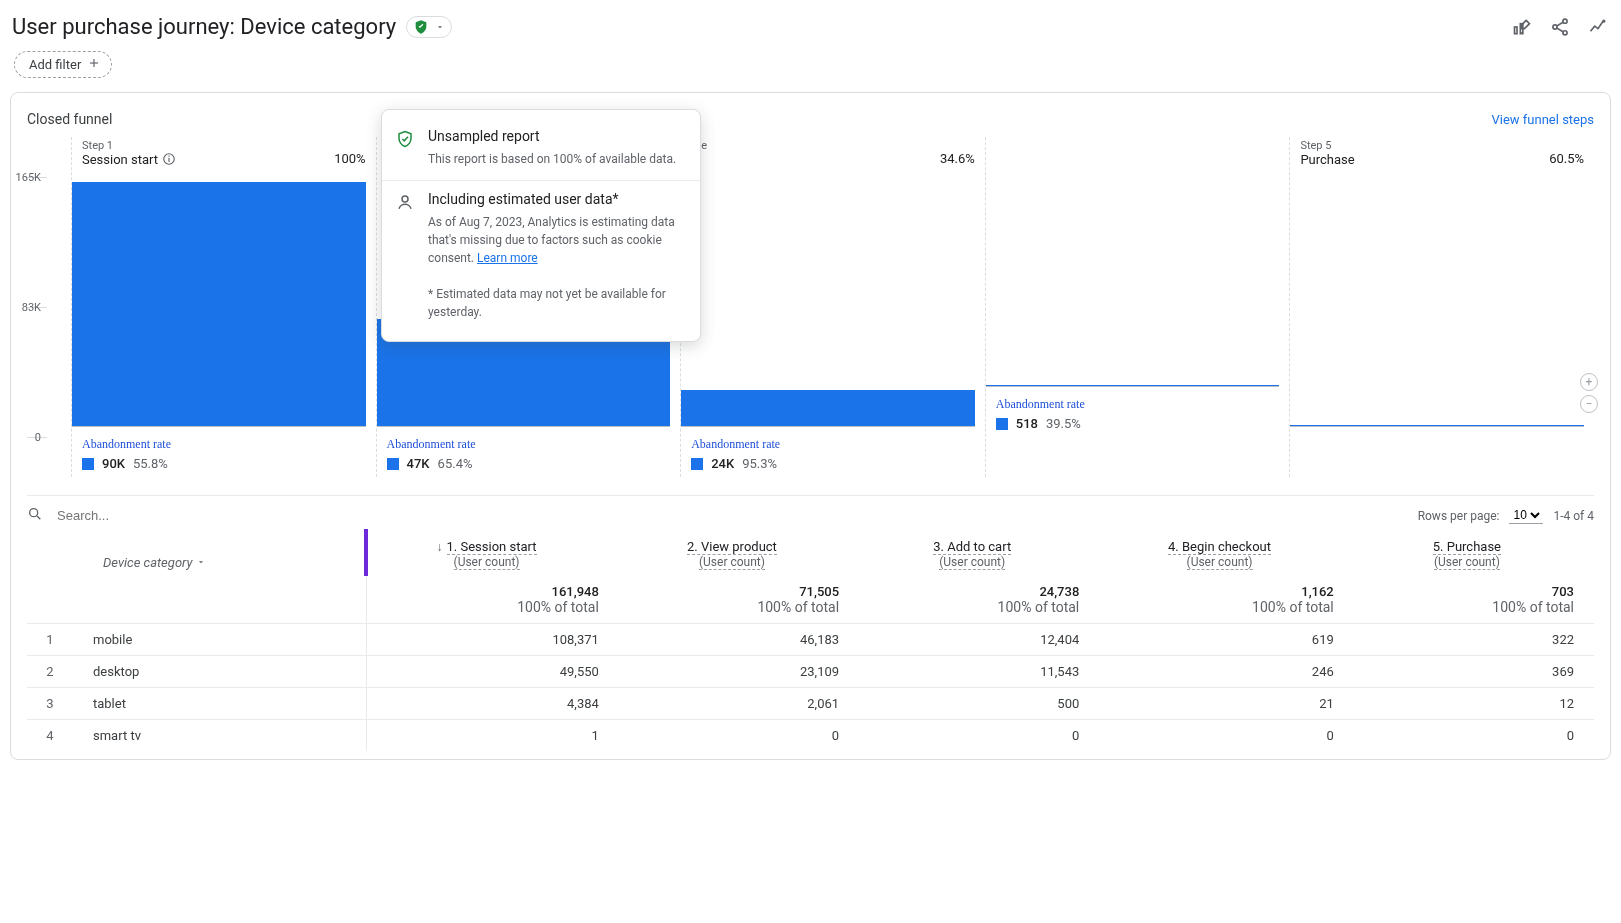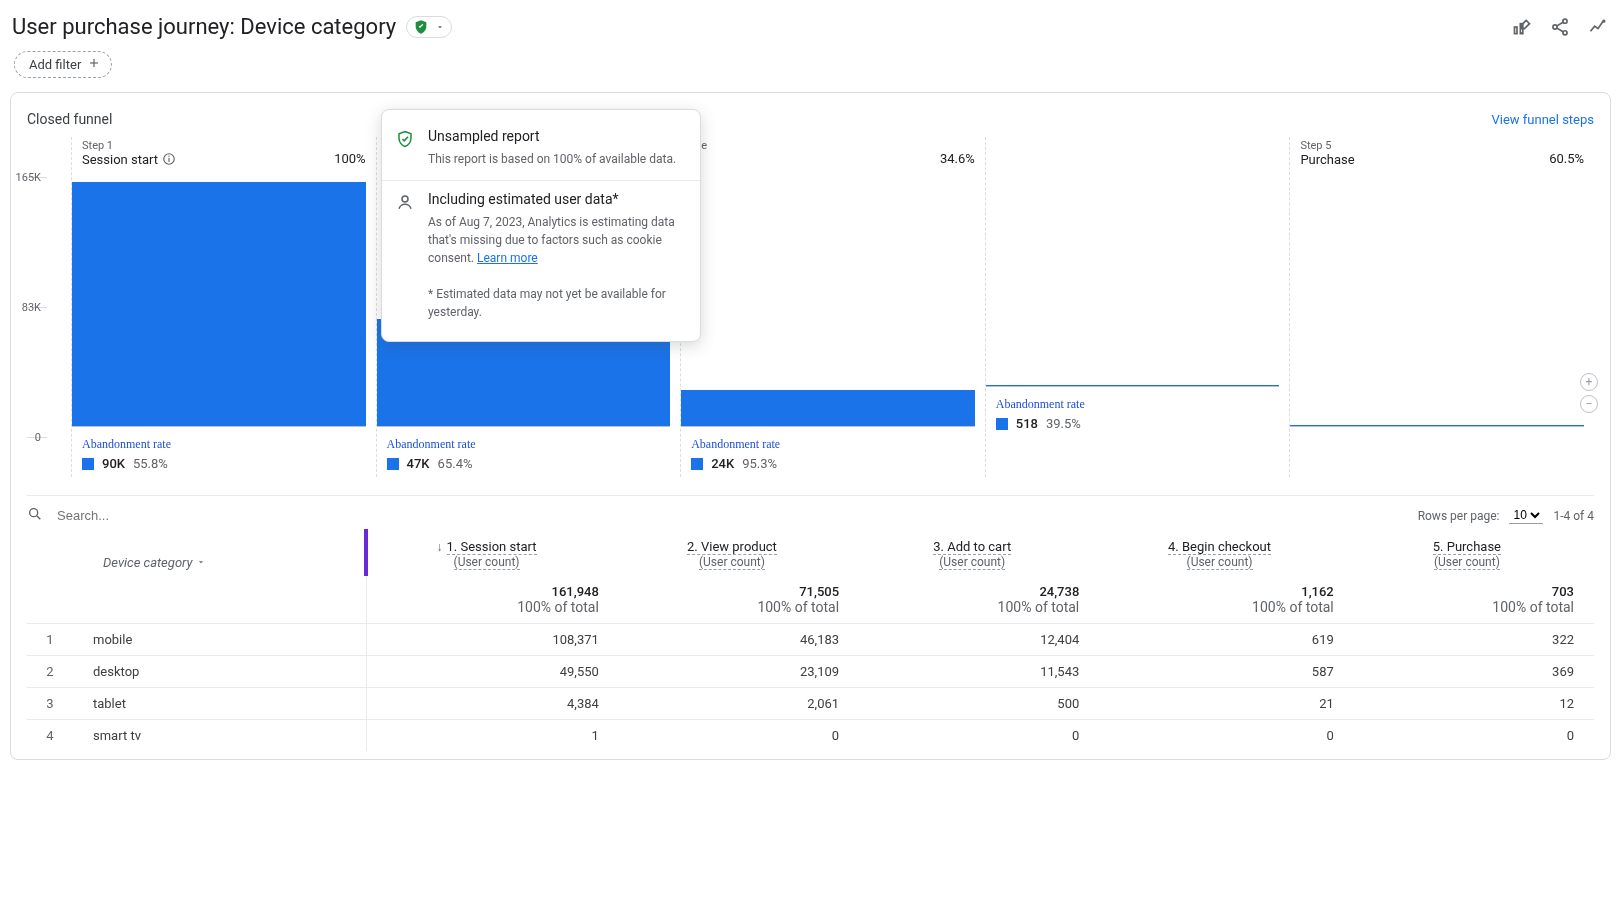--- a/index.html
+++ b/index.html
@@ -413,21 +413,21 @@
           <td>12,404</td>
           <td>619</td>
           <td>322</td>
         </tr>
         <tr>
           <td class="idx">2</td>
           <td class="dimv">desktop</td>
           <td>49,550</td>
           <td>23,109</td>
           <td>11,543</td>
-          <td>587</td>
+          <td>246</td>
           <td>369</td>
         </tr>
         <tr>
           <td class="idx">3</td>
           <td class="dimv">tablet</td>
           <td>4,384</td>
           <td>2,061</td>
           <td>500</td>
           <td>21</td>
           <td>12</td>

